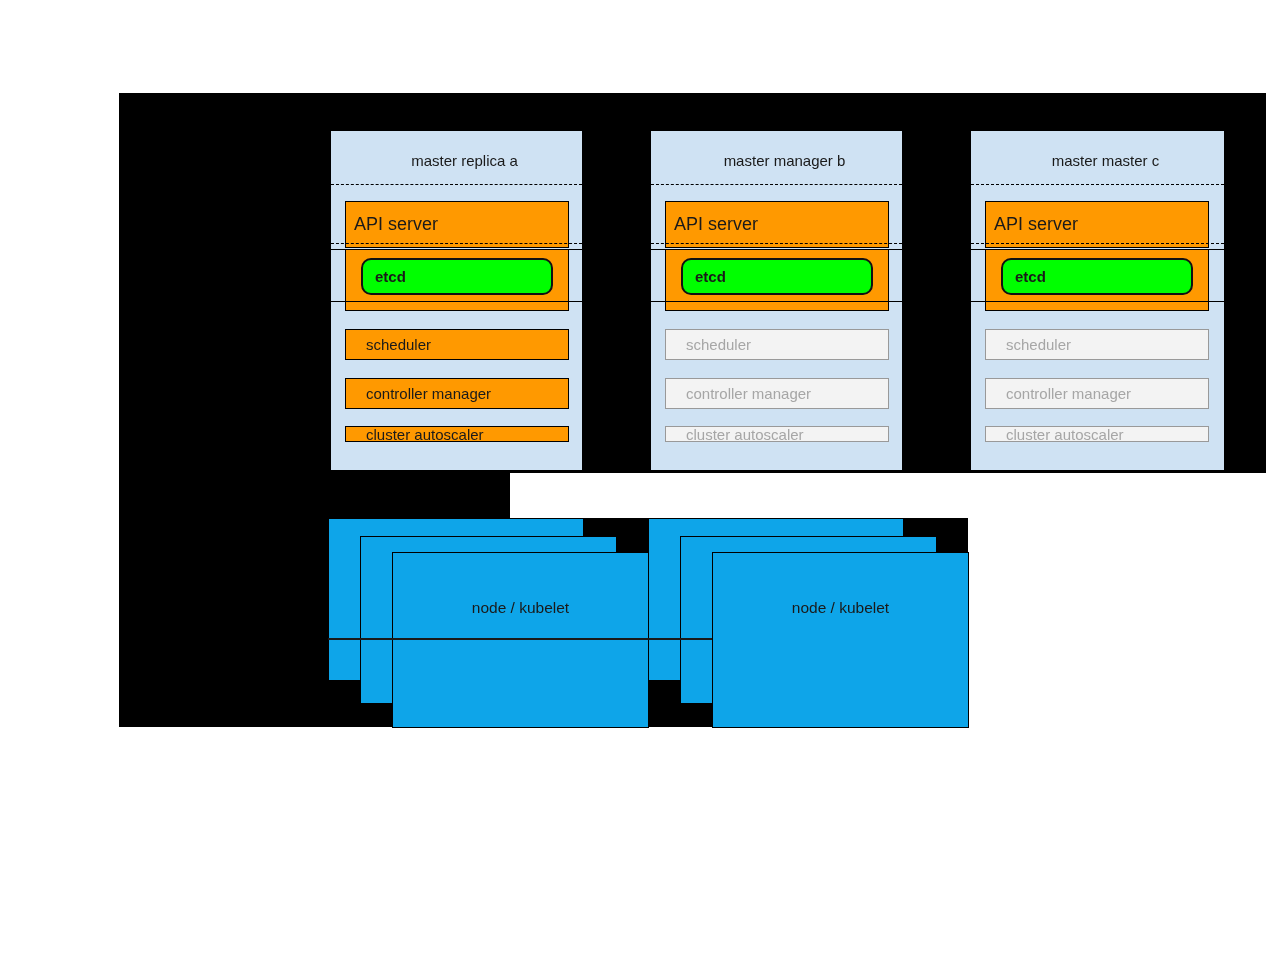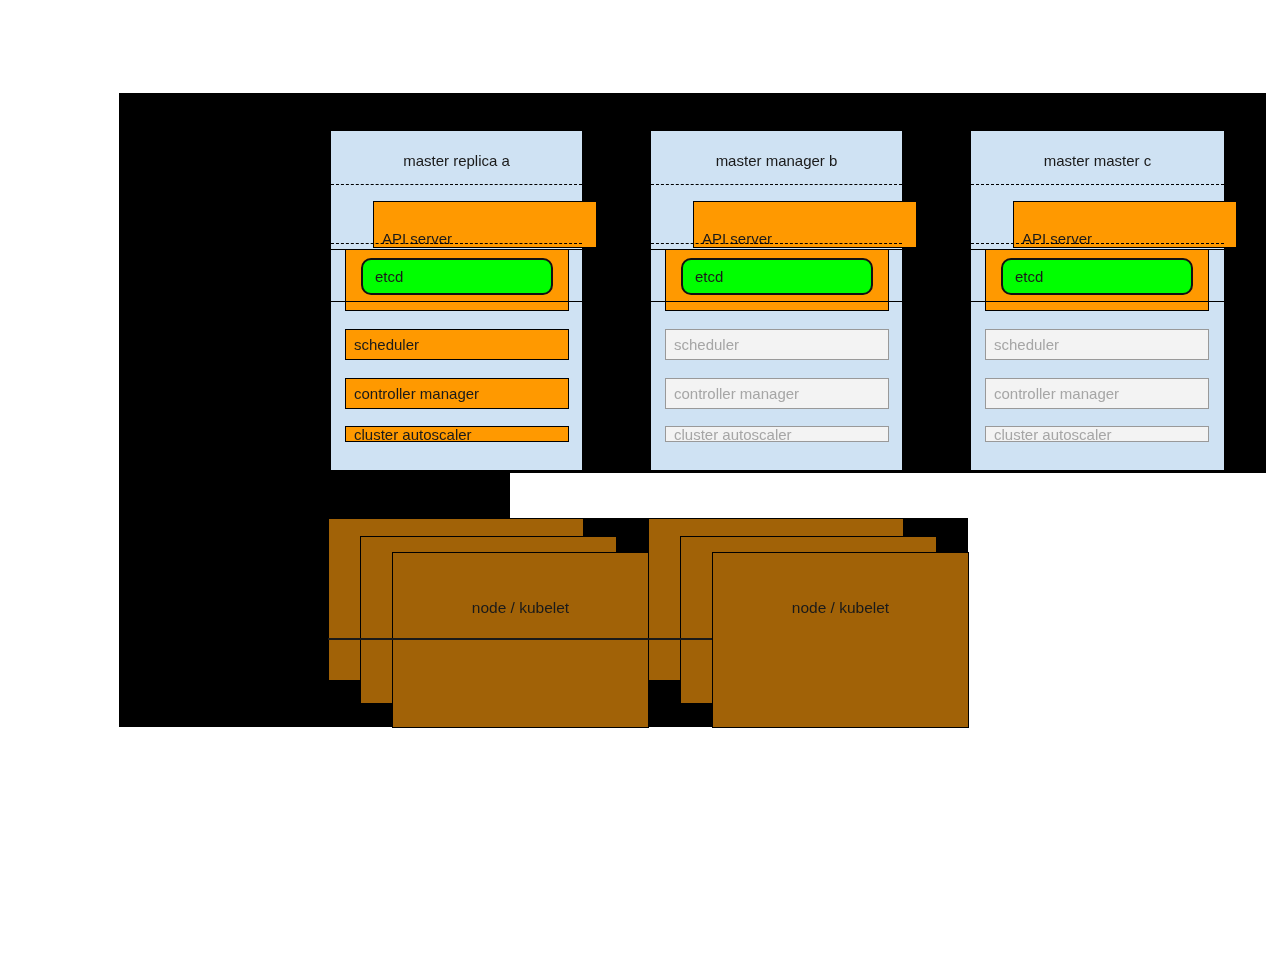--- a/index.html
+++ b/index.html
@@ -1,40 +1,40 @@
 <!DOCTYPE html>
 <html><head>
 <meta charset="utf-8">
 <style>
   html,body{margin:0;padding:0;background:#ffffff;}
   .page{position:relative;width:1280px;height:960px;background:#ffffff;overflow:hidden;
         font-family:"Liberation Sans",sans-serif;color:#1a1a1a;}
   .mask{position:absolute;background:#000000;}
   
   .replica{position:absolute;top:130px;height:341px;background:#cfe2f3;border:1px solid #000;box-sizing:border-box;}
-  .replica-title{position:absolute;top:21px;left:0;width:100%;height:18px;line-height:18px;
+  .replica-title{position:absolute;top:21px;left:8px;width:100%;height:18px;line-height:18px;
                  text-align:center;font-size:15px;color:#1a1a1a;}
   .hline-dash{position:absolute;left:0;right:0;height:0;border-top:1px dashed #000;}
   .hline-solid{position:absolute;left:0;right:0;height:0;border-top:1px solid #000;}
   .obox{position:absolute;left:14px;width:224px;background:#ff9900;border:1px solid #000;
-        box-sizing:border-box;display:flex;align-items:flex-end;padding-left:8px;font-size:15px;margin-left:28px;}
+        box-sizing:border-box;display:flex;align-items:center;padding-left:8px;font-size:18px;}
   .obox.api{top:70px;height:47px;}
   .comp{position:absolute;left:14px;width:224px;height:31px;background:#ff9900;border:1px solid #000;
-        box-sizing:border-box;display:flex;align-items:center;padding-left:8px;font-size:15px;}
+        box-sizing:border-box;display:flex;align-items:center;padding-left:20px;font-size:15px;}
   .comp.c0{top:198px;}
   .comp.c1{top:247px;text-align:center;}
   .comp.c2{top:295px;height:16px;}
   .comp.muted{background:#f3f3f3;border:1px solid #999999;color:#a6a6a6;}
   .etcd-wrap{position:absolute;left:14px;top:118px;width:224px;height:62px;background:#ff9900;
              border:1px solid #000;box-sizing:border-box;}
   .etcd{position:absolute;left:15px;top:8px;width:192px;height:37px;background:#00ff00;
         border:2px solid #111;border-radius:10px;box-sizing:border-box;
-        display:flex;align-items:center;padding-left:12px;font-size:15px;}
+        display:flex;align-items:center;padding-left:12px;font-size:15px;font-weight:bold;}
   
-  .node{position:absolute;background:#a16207;border:1px solid #000;box-sizing:border-box;}
+  .node{position:absolute;background:#0ea5e9;border:1px solid #000;box-sizing:border-box;}
   .node-title{position:absolute;top:45px;left:0;width:100%;height:19px;line-height:19px;
               text-align:center;font-size:15.5px;color:#1a1a1a;}
   .node-divider{position:absolute;left:328px;top:638px;width:384px;height:2px;background:#1a1a1a;}
 </style>
 </head>
 <body>
 
 <div class="page">
 
   <div class="mask" style="left:119px;top:93px;width:1147px;height:380px;"></div>

